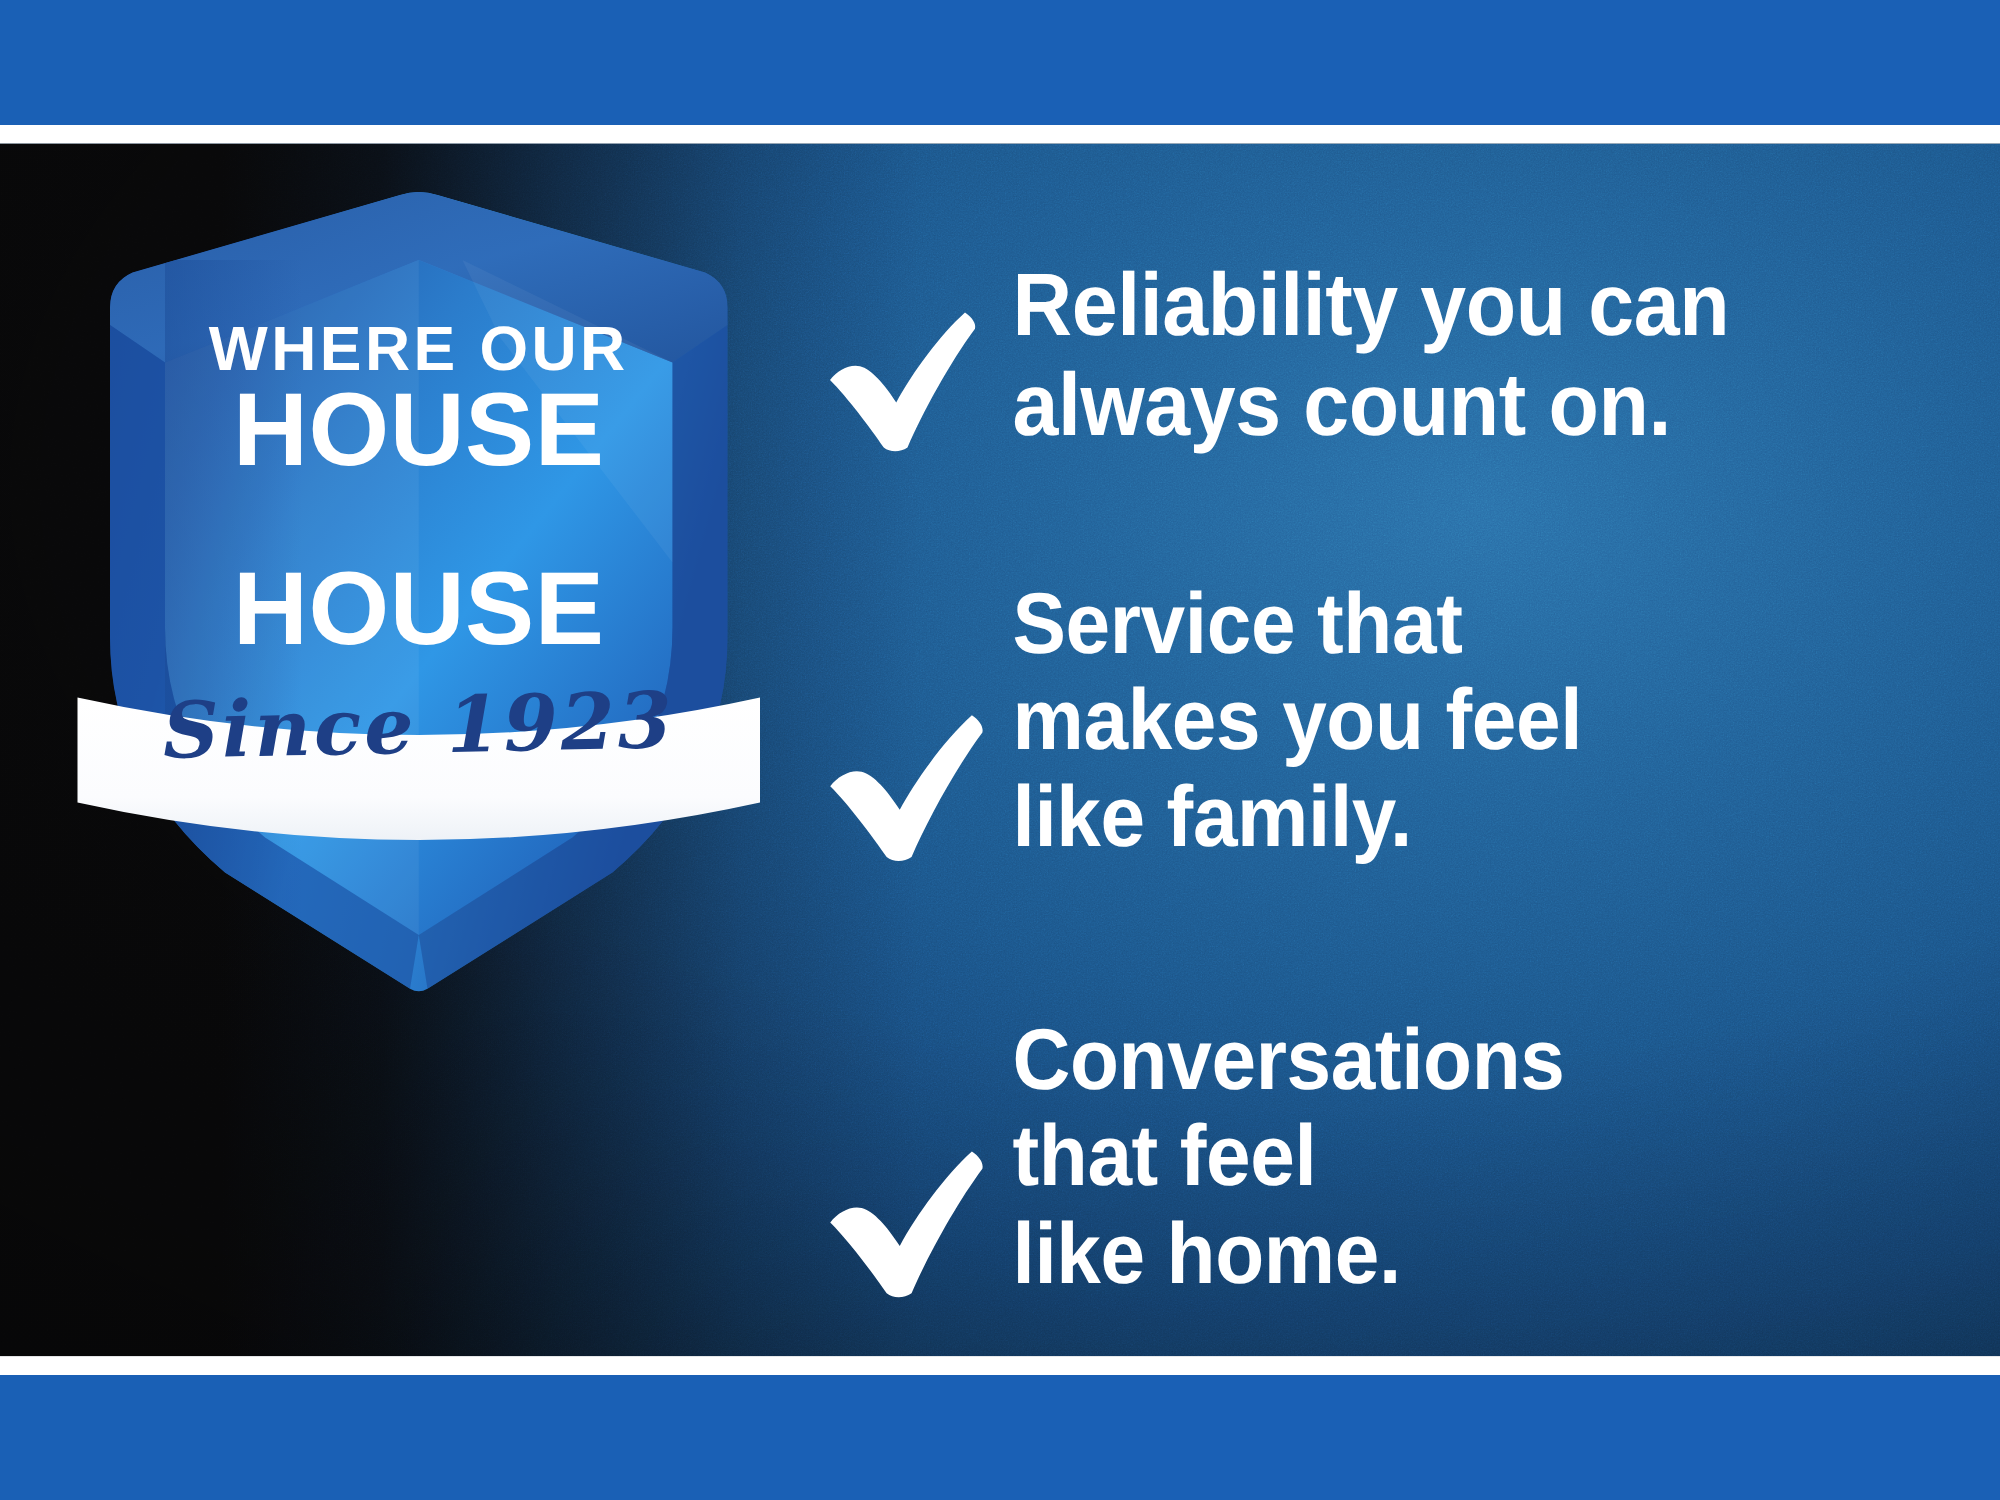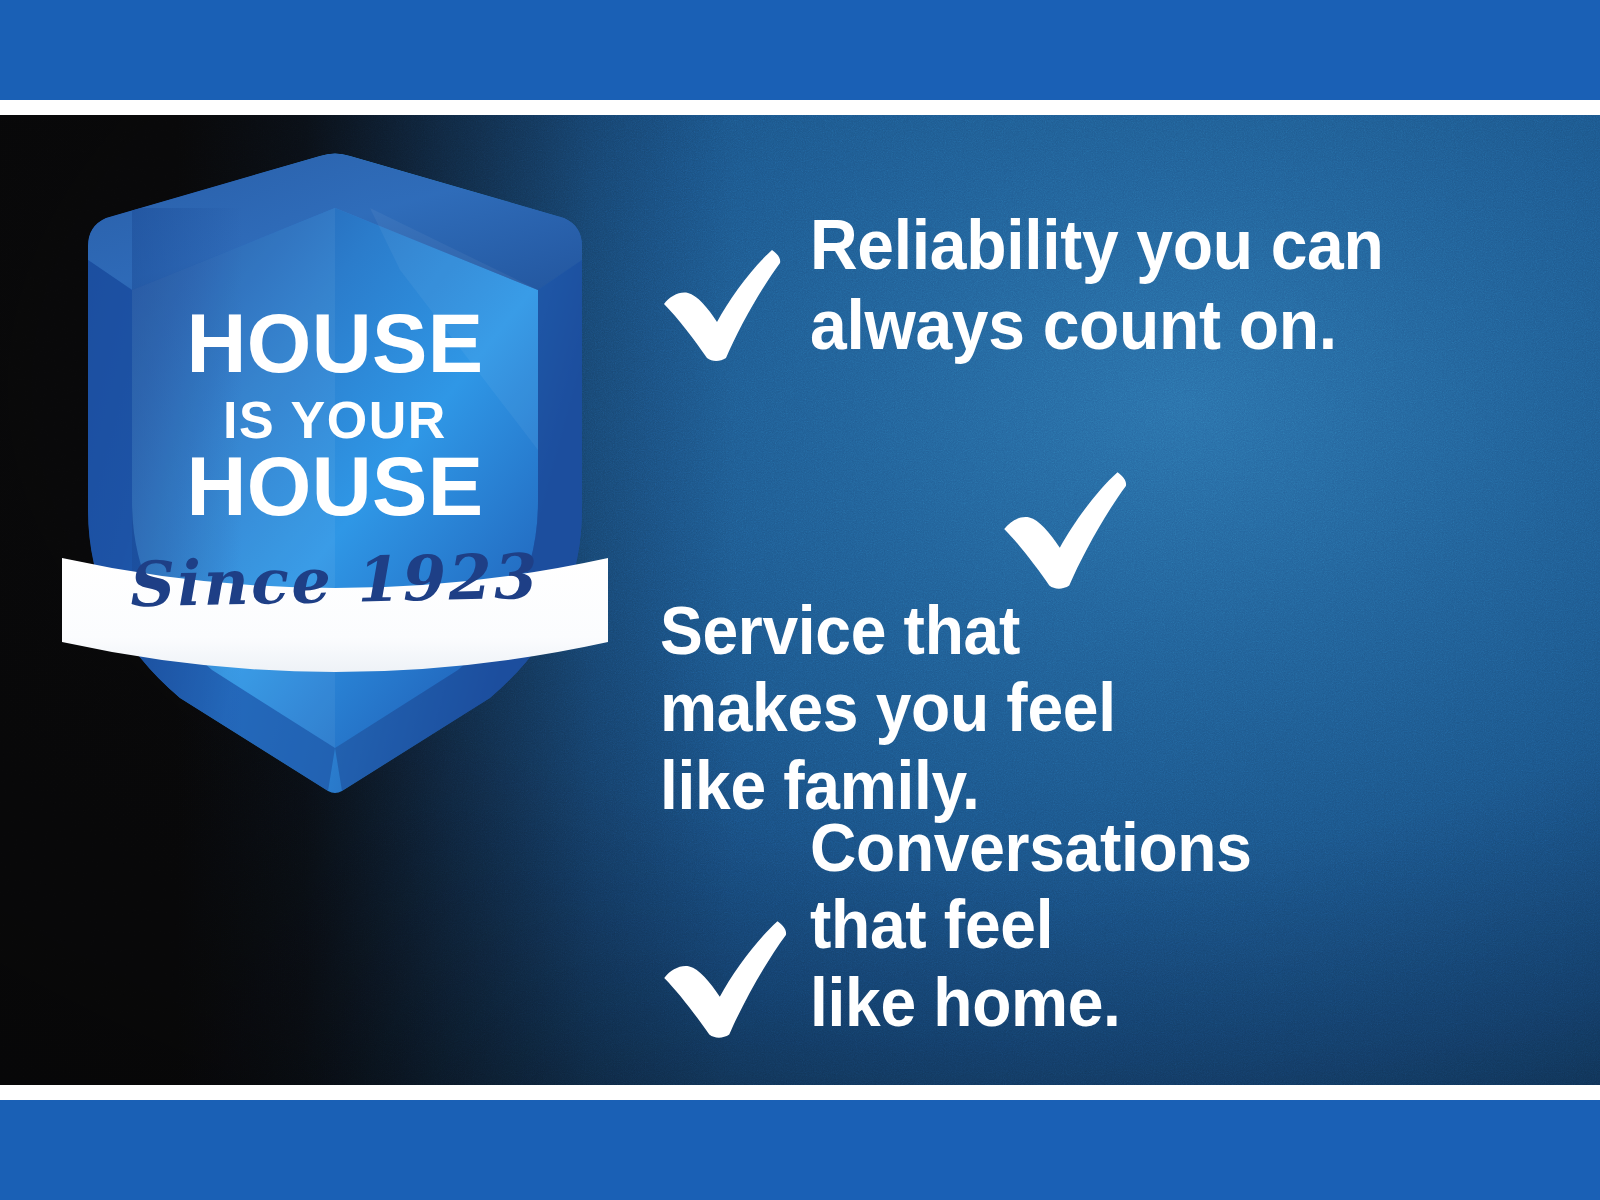--- a/index.html
+++ b/index.html
@@ -156,21 +156,21 @@
     width: 880px;
     height: 970px;
   }
   .bullet {
     position: absolute;
     display: flex;
     align-items: flex-end;
     left: 0;
   }
   .bullet-1 { top: 90px;  }
-  .bullet-2 { top: 345px; flex-direction: column; }
+  .bullet-2 { top: 345px; }
   .bullet-3 { top: 694px; }
 
   .check {
     flex: 0 0 auto;
     width: 150px;
     padding-top: 8px;
   }
   .check svg { display: block; width: 122px; height: 118px; }
 
   .bullet-2 .check svg,
@@ -268,22 +268,22 @@
         <rect x="62" y="58" width="110" height="560" fill="url(#gLeftShade)" opacity="0.55"></rect>
 
         <path d="M62,140 L265,58 L265,598 L142,520 Q62,452 62,352 Z" fill="#ffffff" opacity="0.055"></path>
         <path d="M300,58 L468,140 L468,300 L330,120 Z" fill="#ffffff" opacity="0.05"></path>
       </g>
 
       <path d="M-8,408 Q265,468 538,408 L538,492 Q265,552 -8,492 Z" fill="url(#gRibbon)"></path>
     </svg>
 
     <div class="badge-text">
+      <div class="badge-line bl-where">WHERE OUR</div>
       <div class="badge-line bl-house1">HOUSE</div>
-      <div class="badge-line bl-isyour">IS YOUR</div>
       <div class="badge-line bl-house2">HOUSE</div>
     </div>
 
     <div class="badge-since">Since 1923</div>
   </div>
 
   <div class="bullets">
 
     <div class="bullet bullet-1">
       <span class="check">

